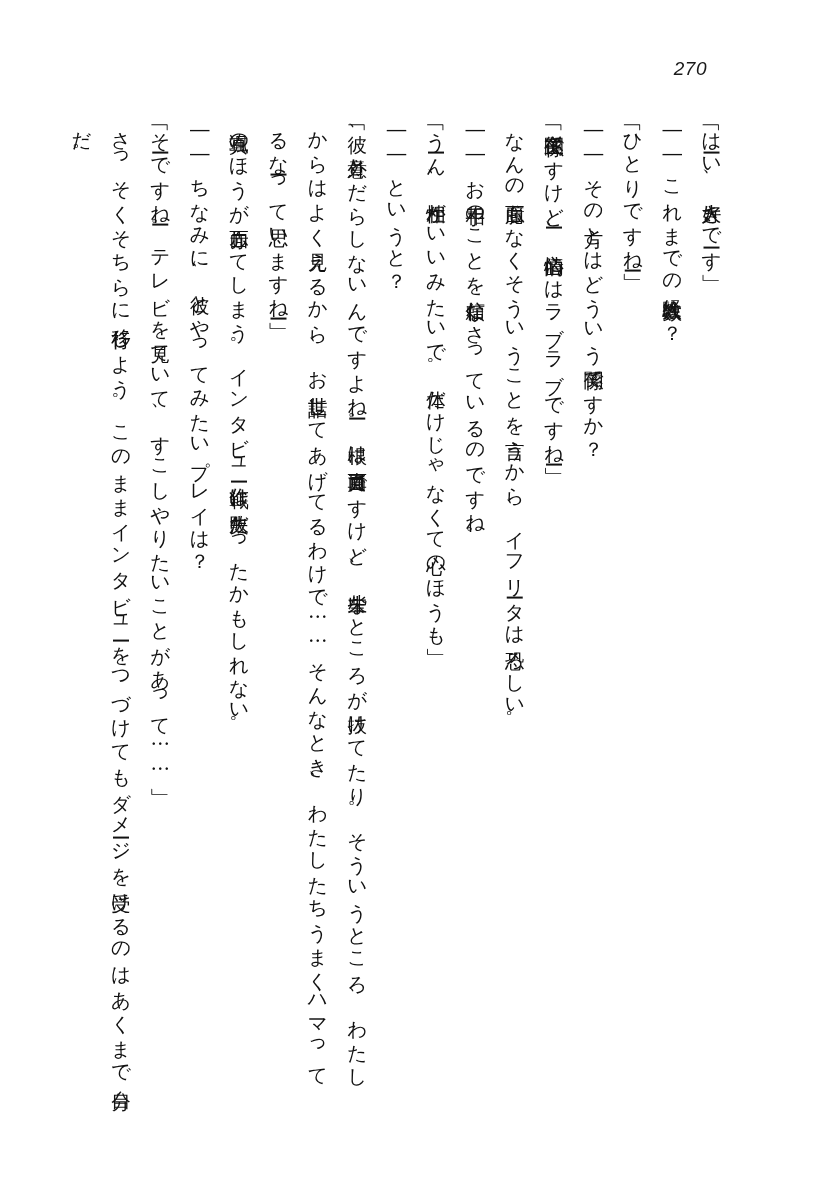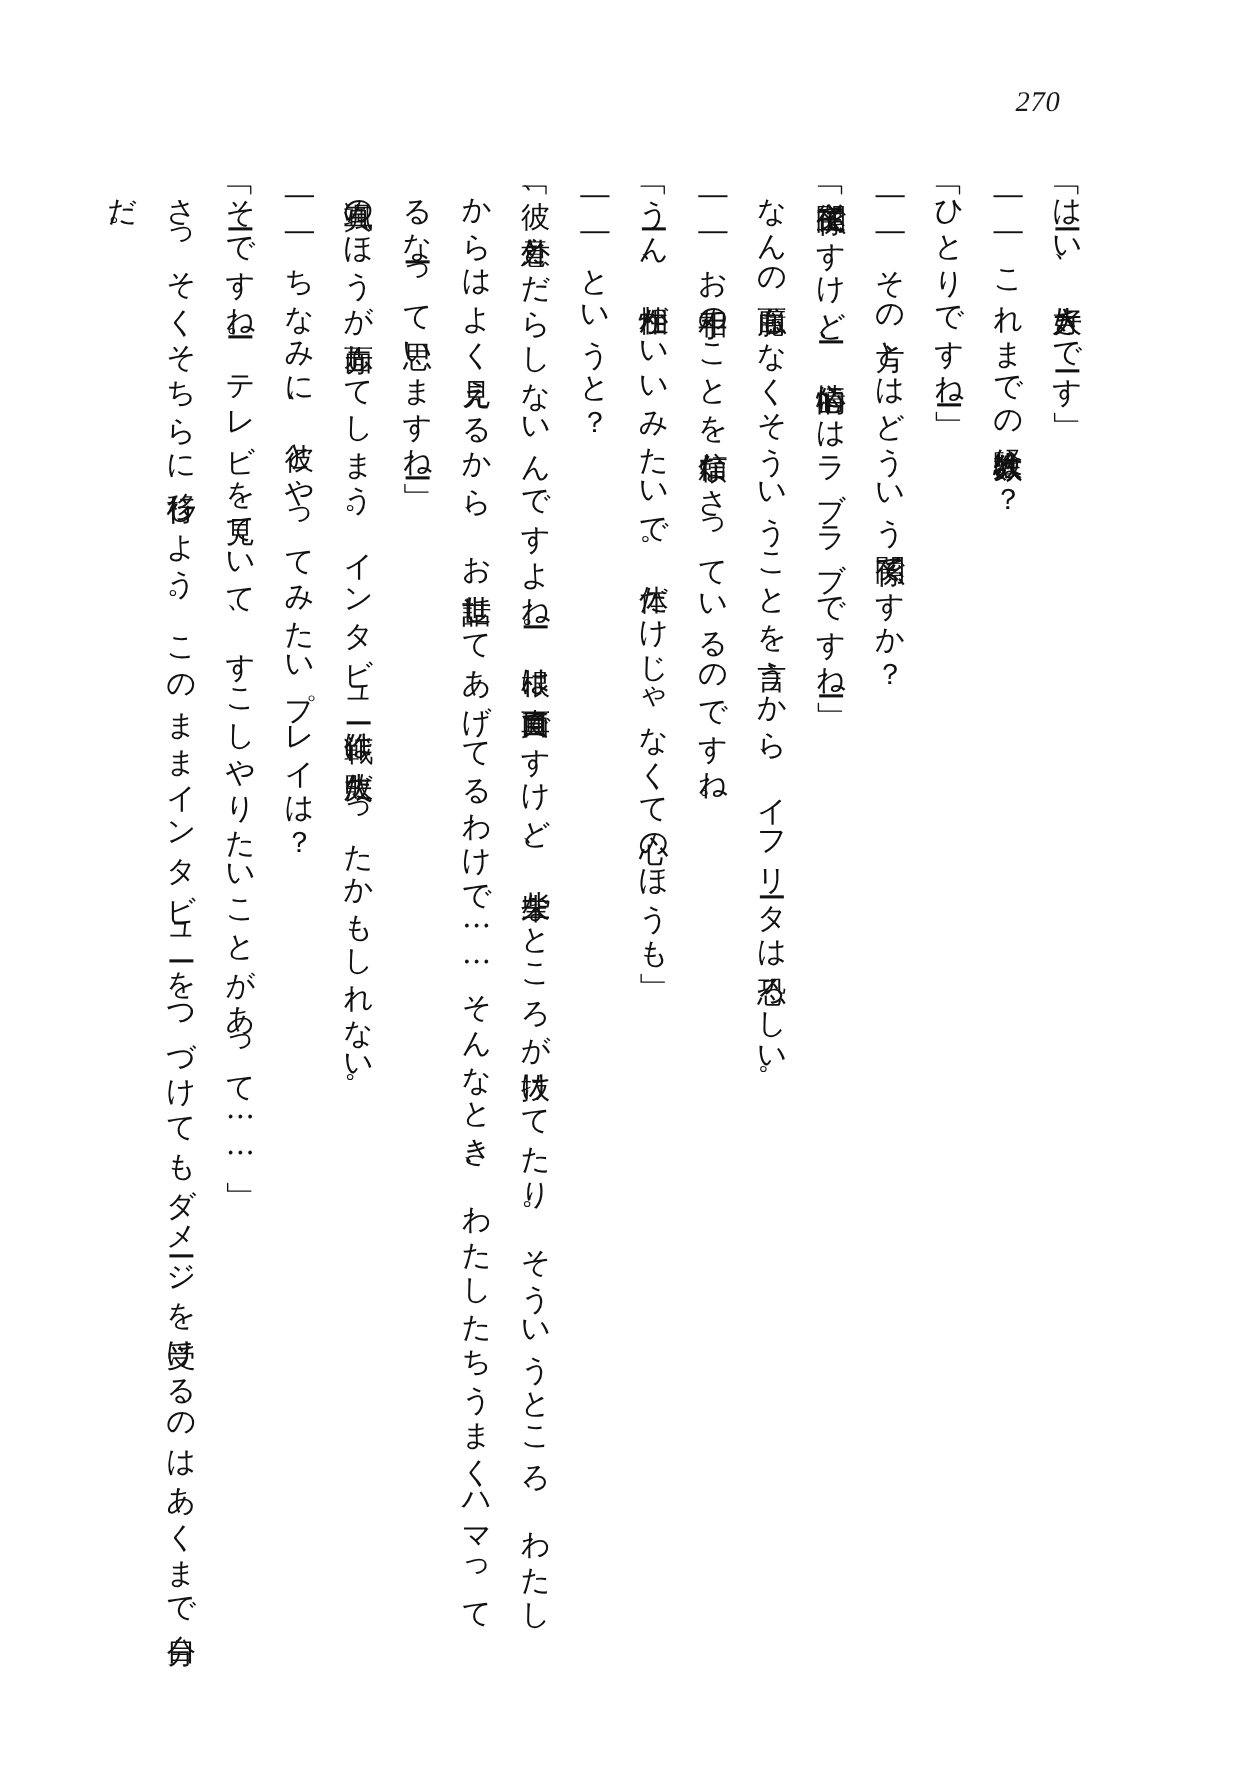--- a/index.html
+++ b/index.html
@@ -20,21 +20,21 @@
     height: 1182px;
     box-sizing: border-box;
     background: #ffffff;
   }
   .page-number {
     position: absolute;
     top: 58px;
     right: 120px;
     font-size: 19px;
     font-style: italic;
-    font-family: Liberation Serif, serif;
+    font-family: Liberation Sans, sans-serif;
     color: #1a1a1a;
     letter-spacing: 0.5px;
   }
   .text-body {
     position: absolute;
     top: 118px;
     left: 96px;
     right: 96px;
     height: 960px;
     writing-mode: vertical-rl;

